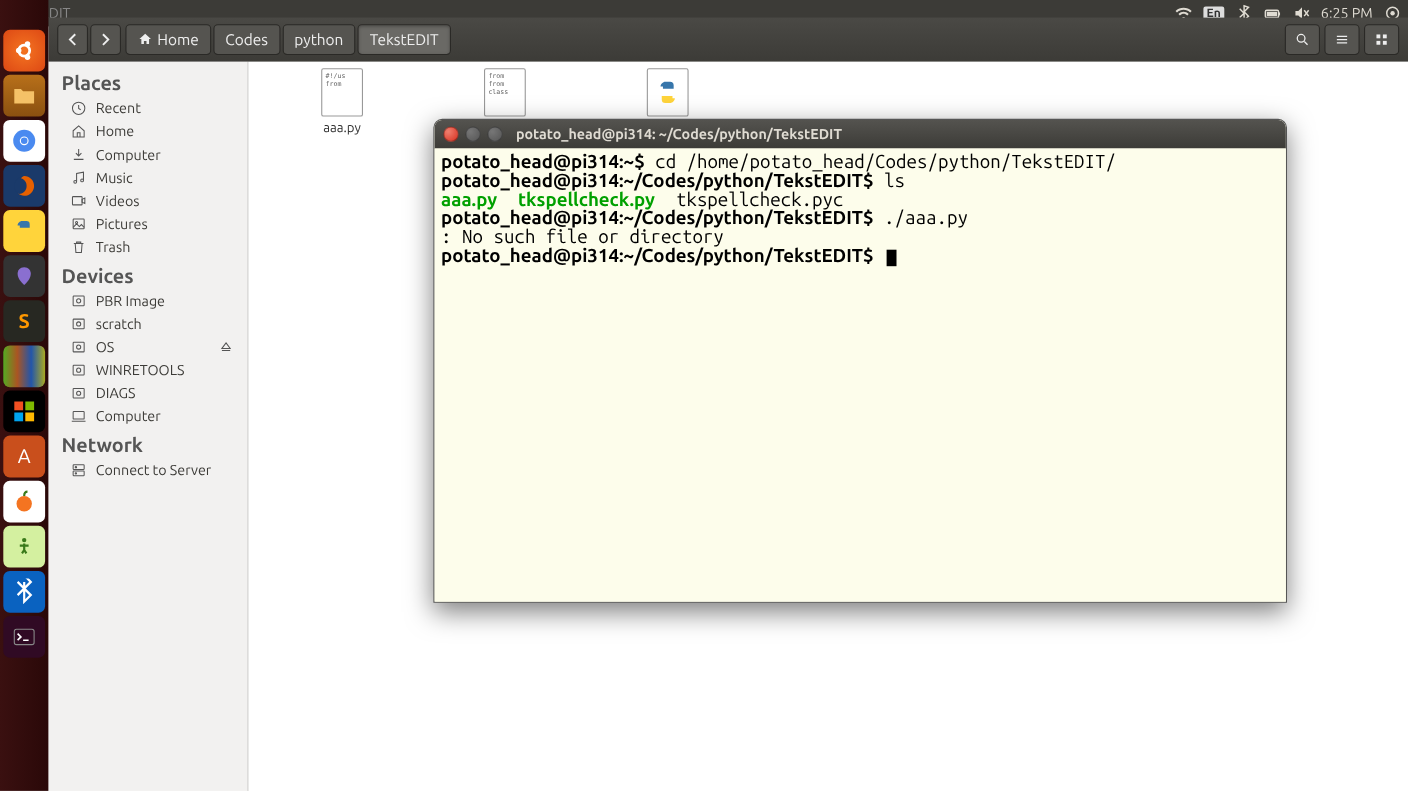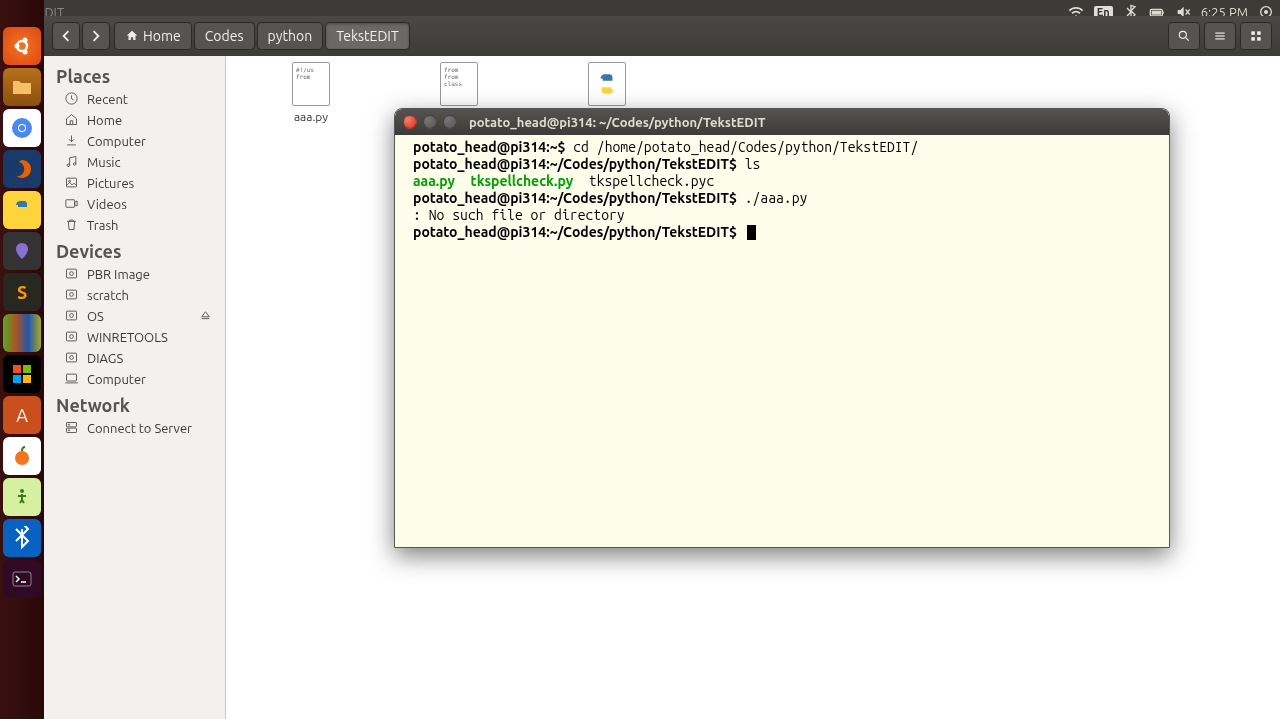--- a/index.html
+++ b/index.html
@@ -56,21 +56,21 @@
 .file-icon .thumb.py { display:flex; align-items:center; justify-content:center; font-size:0; }
 .file-icon .thumb.py svg { width:26px; height:26px; }
 
 
 .terminal { position:absolute; left:394px; top:108px; width:776px; height:440px; background:#fdfdeb; border:1px solid #555; border-radius:8px 8px 0 0; box-shadow: 0 8px 24px rgba(0,0,0,0.5); z-index:10; display:flex; flex-direction:column; overflow:hidden; }
 .term-title { height:26px; background: linear-gradient(#54534f,#3c3b37); display:flex; align-items:center; padding:0 8px; color:#dfdbd2; font-size:13px; font-weight:bold; border-radius:7px 7px 0 0; }
 .term-btn { width:14px; height:14px; border-radius:50%; margin-right:6px; border:1px solid rgba(0,0,0,0.3); cursor:pointer; }
 .term-btn.close { background:radial-gradient(circle at 30% 30%,#f08070,#d83020); }
 .term-btn.min { background:radial-gradient(circle at 30% 30%,#777,#555); }
 .term-btn.max { background:radial-gradient(circle at 30% 30%,#777,#555); }
-.term-body { flex:1; padding:4px 18px; font-family: "Ubuntu Mono","DejaVu Sans Mono",monospace; font-size:14px; line-height:17px; color:#000; background:#fdfdeb; white-space:pre; }
+.term-body { flex:1; padding:4px 6px; font-family: "Ubuntu Mono","DejaVu Sans Mono",monospace; font-size:17px; line-height:17px; color:#000; background:#fdfdeb; white-space:pre; }
 .term-body .prompt { font-weight:bold; }
 .term-body .green { color:#00a000; font-weight:bold; }
 .term-body .cursor { display:inline-block; width:9px; height:15px; background:#000; vertical-align:text-bottom; margin-left:2px; }
 </style>
 </head>
 <body>
 
 <div class="menubar">
   <span class="title">TekstEDIT</span>
   <span class="spacer"></span>
@@ -258,32 +258,32 @@
       <div class="sb-item">
         <svg viewBox="0 0 24 24">
           <path d="M9 18V6l10-2v12"></path>
           <circle cx="7" cy="18" r="2"></circle>
           <circle cx="17" cy="16" r="2"></circle>
         </svg>
         <span>Music</span>
       </div>
       <div class="sb-item">
         <svg viewBox="0 0 24 24">
+          <rect x="3" y="6" width="14" height="12" rx="1"></rect>
+          <path d="M17 10l4-2v8l-4-2z"></path>
+        </svg>
+        <span>Videos</span>
+      </div>
+      <div class="sb-item">
+        <svg viewBox="0 0 24 24">
           <rect x="4" y="5" width="16" height="14" rx="1"></rect>
           <circle cx="9" cy="10" r="1.5"></circle>
           <path d="M4 17l5-5 4 4 3-3 4 4"></path>
         </svg>
         <span>Pictures</span>
-      </div>
-      <div class="sb-item">
-        <svg viewBox="0 0 24 24">
-          <rect x="3" y="6" width="14" height="12" rx="1"></rect>
-          <path d="M17 10l4-2v8l-4-2z"></path>
-        </svg>
-        <span>Videos</span>
       </div>
       <div class="sb-item">
         <svg viewBox="0 0 24 24">
           <path d="M5 7h14M9 7V5h6v2M7 7l1 13h8l1-13"></path>
         </svg>
         <span>Trash</span>
       </div>
     </div>
   <div class="sb-header">Devices</div>
   <div id="devices-list">

